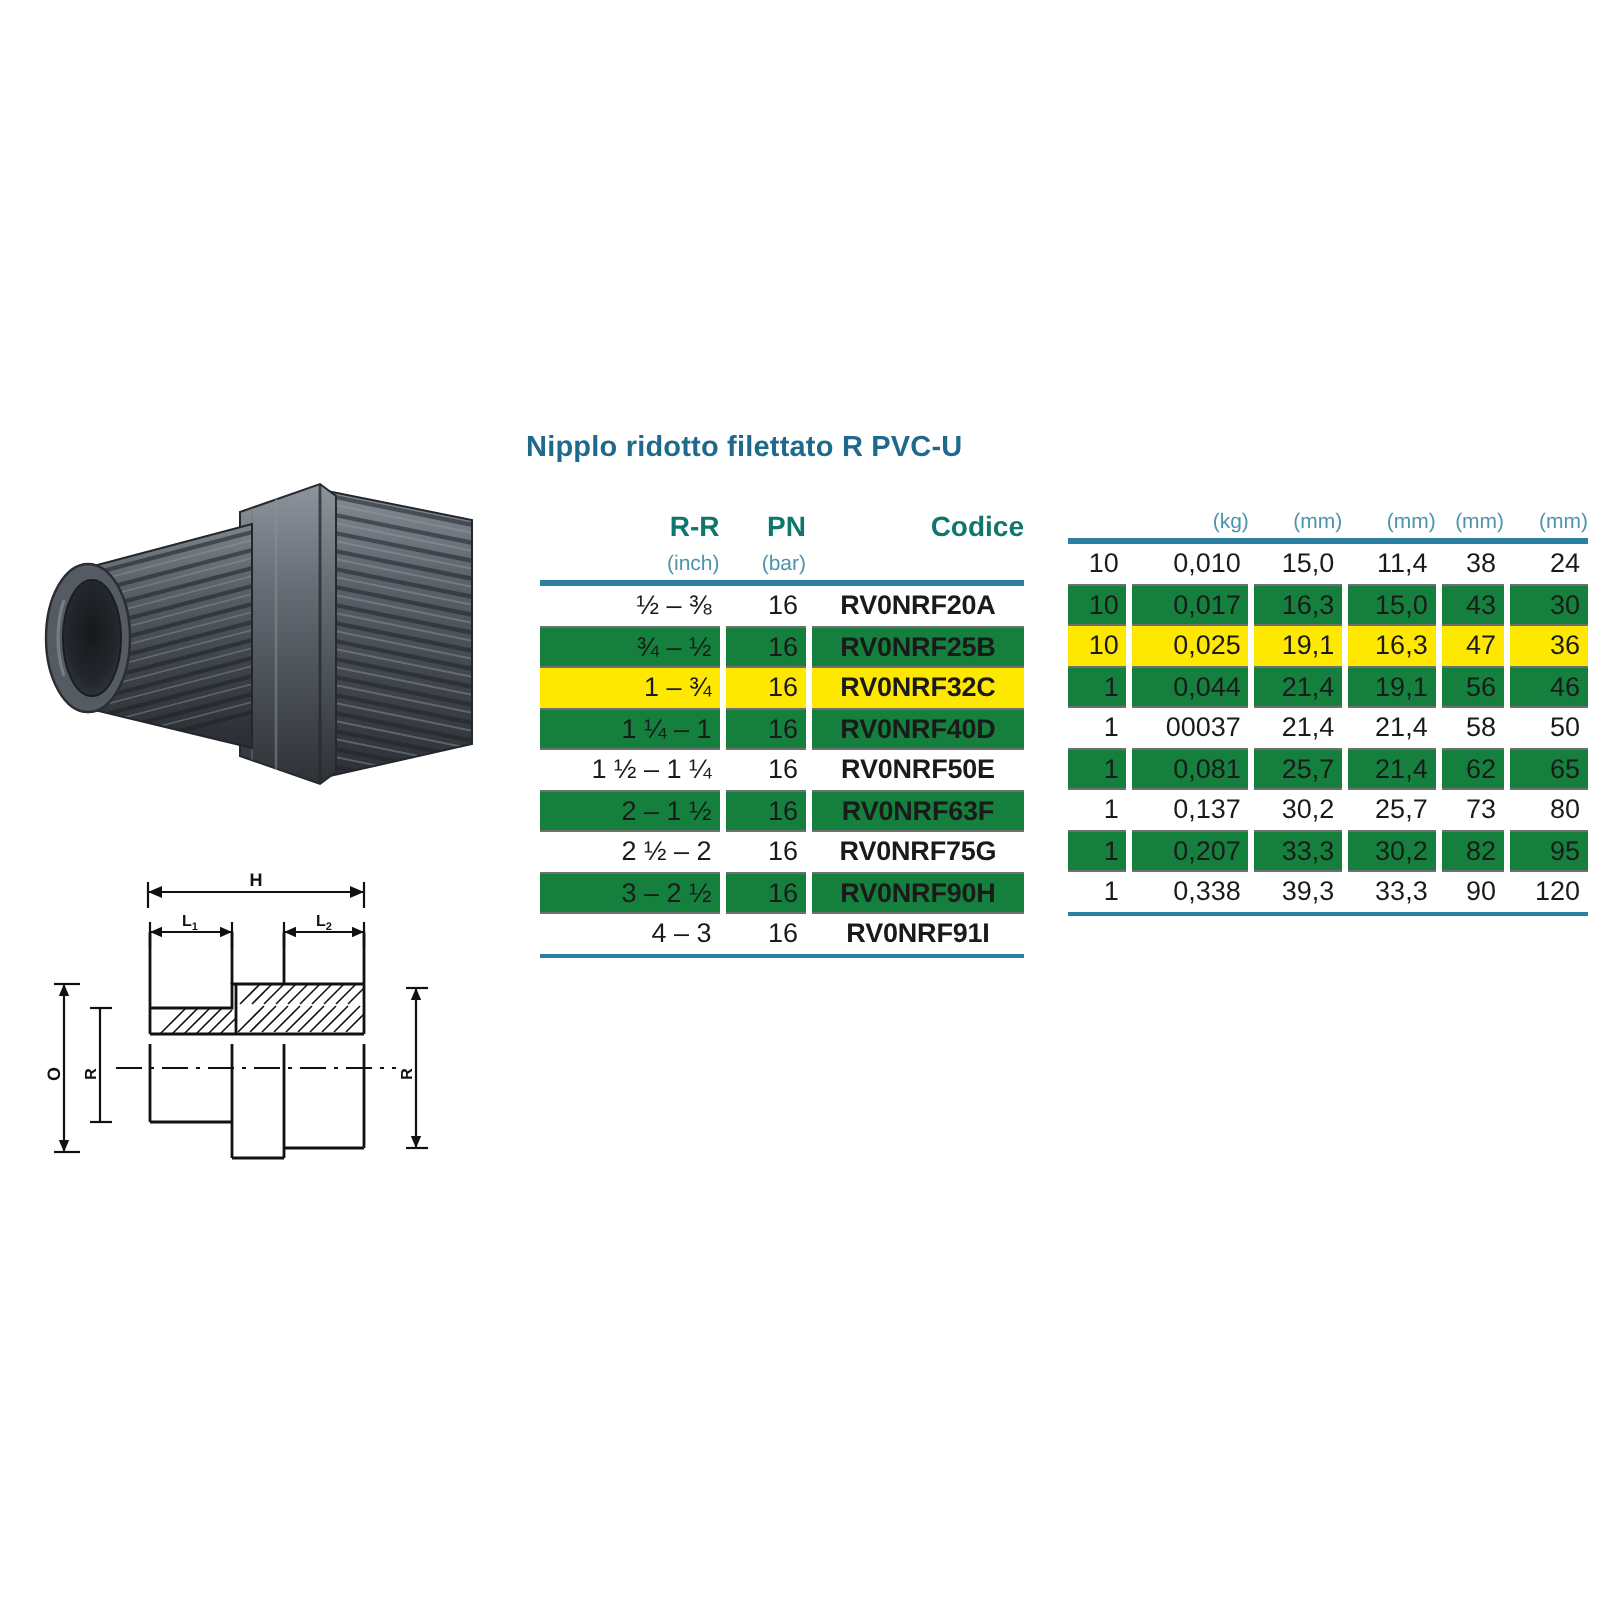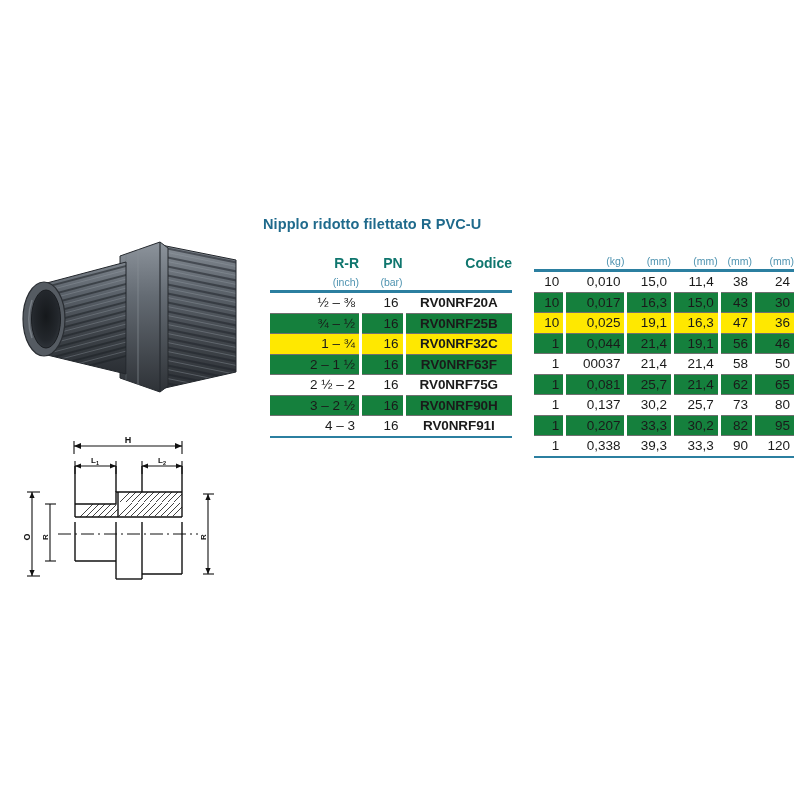--- a/index.html
+++ b/index.html
@@ -400,20 +400,30 @@
       <td>¾ – ½</td>
       <td class="center">16</td>
       <td class="code">RV0NRF25B</td>
     </tr>
     <tr class="data-row hl">
       <td>1 – ¾</td>
       <td class="center">16</td>
       <td class="code">RV0NRF32C</td>
     </tr>
     <tr class="data-row shade">
+      <td>1 ¼ – 1</td>
+      <td class="center">16</td>
+      <td class="code">RV0NRF40D</td>
+    </tr>
+    <tr class="data-row">
+      <td>1 ½ – 1 ¼</td>
+      <td class="center">16</td>
+      <td class="code">RV0NRF50E</td>
+    </tr>
+    <tr class="data-row shade">
       <td>2 – 1 ½</td>
       <td class="center">16</td>
       <td class="code">RV0NRF63F</td>
     </tr>
     <tr class="data-row">
       <td>2 ½ – 2</td>
       <td class="center">16</td>
       <td class="code">RV0NRF75G</td>
     </tr>
     <tr class="data-row shade">

